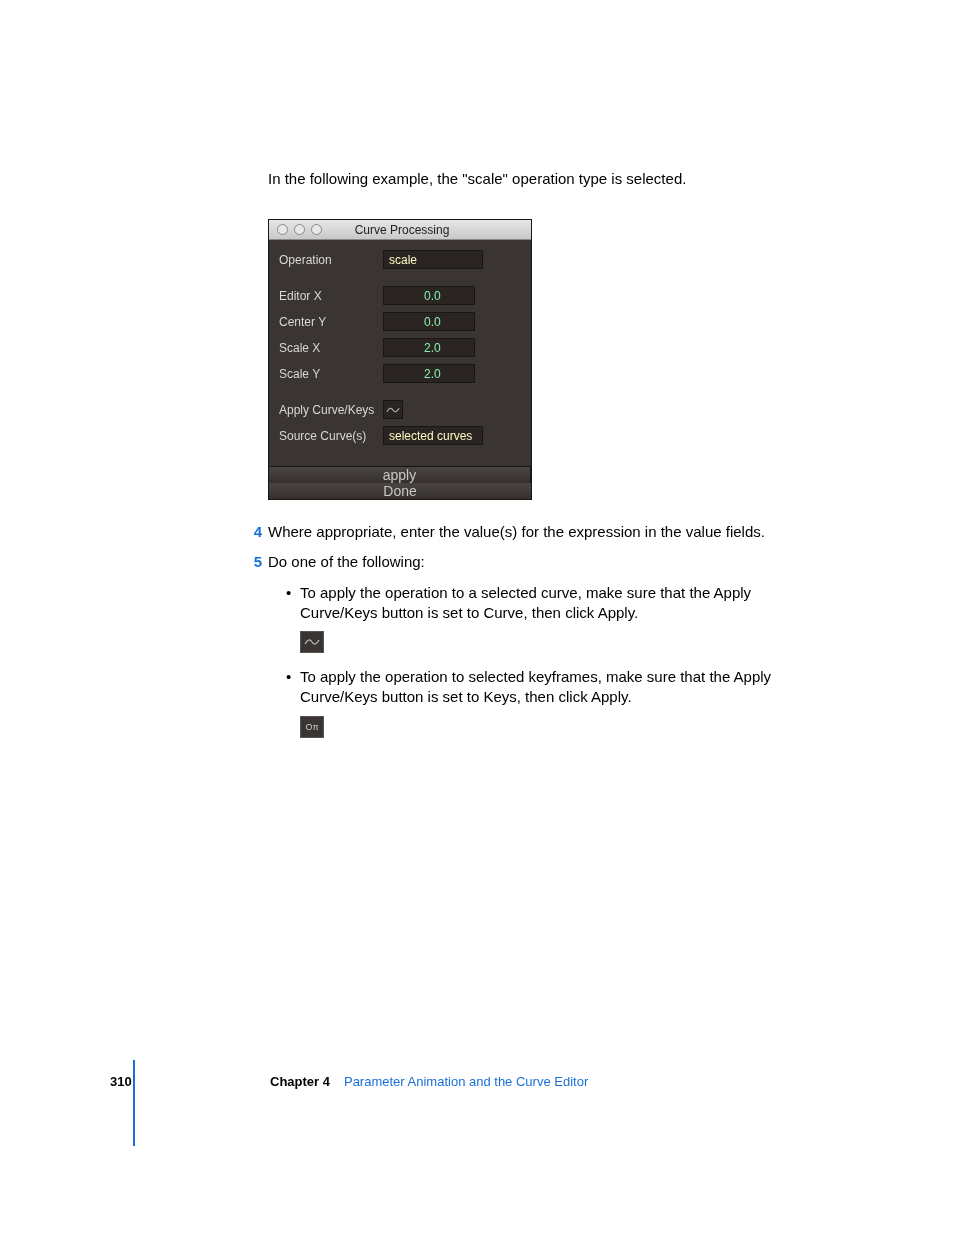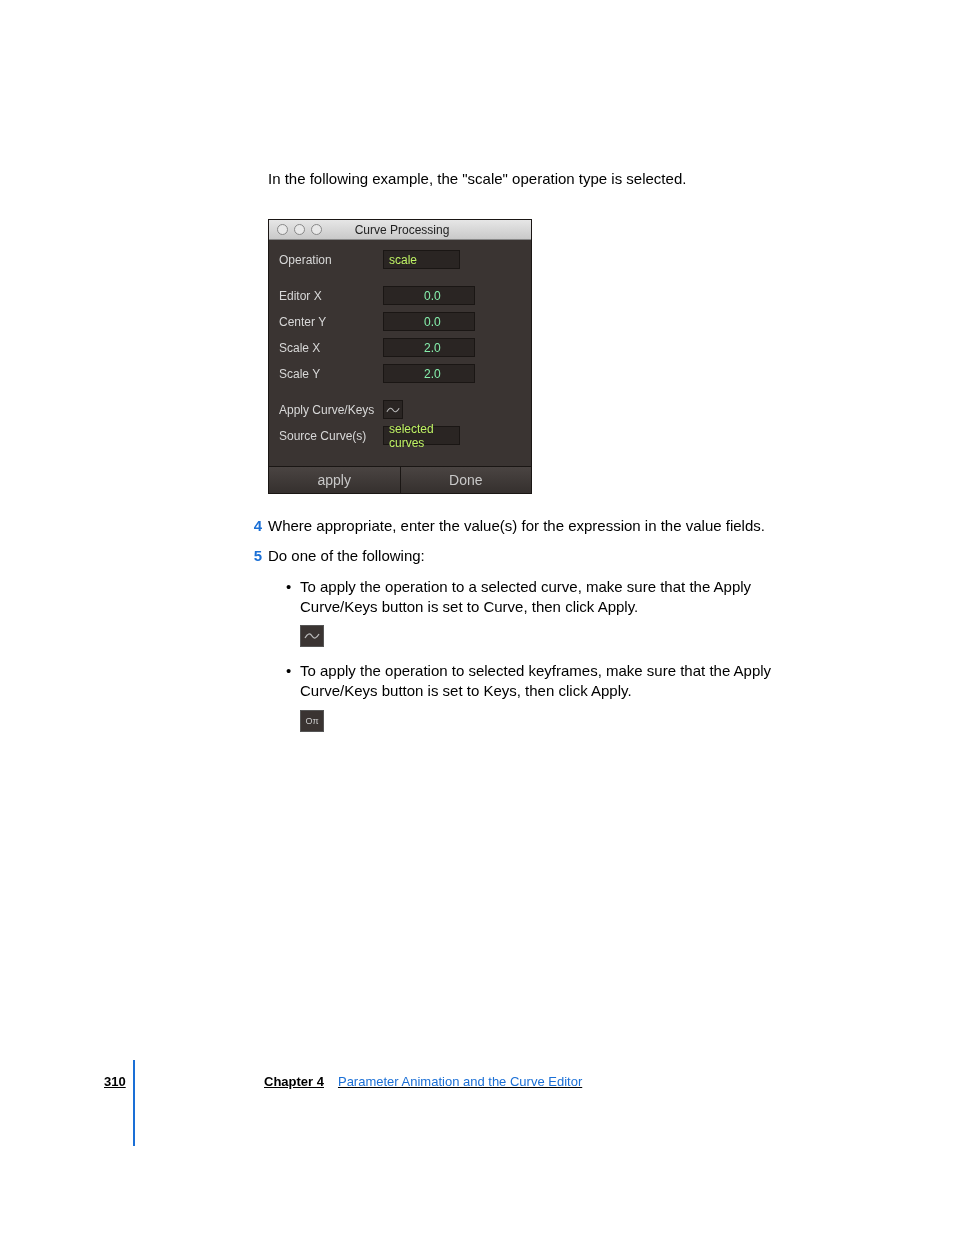--- a/index.html
+++ b/index.html
@@ -76,34 +76,35 @@
     border: 1px solid #1a1614;
     height: 19px;
     width: 92px;
     color: #9a9490;
     padding: 0 5px;
     font-size: 12px;
     display: flex;
     align-items: center;
   }
   .dfield.light { color: #86efac; padding-left: 40px; }
-  .dfield.sel { color: #bef264; width: 77px; }
+  .dfield.sel { color: #fef9c3; width: 100px; }
   .curve-toggle {
     width: 20px; height: 19px;
     background: #2a2523;
     border: 1px solid #1a1614;
     display: flex;
     align-items: center;
     justify-content: center;
   }
   .curve-toggle svg { width: 14px; height: 10px; }
   .spacer { height: 10px; }
   .dialog-footer {
     display: flex;
     border-top: 1px solid #1a1614;
+    flex-direction: column;
   }
   .dbtn {
     flex: 1;
     height: 26px;
     background: linear-gradient(to bottom, #4a4442, #35302e);
     color: #c8c8c8;
     display: flex;
     align-items: center;
     justify-content: center;
     font-size: 14px;
@@ -147,27 +148,26 @@
     justify-content: center;
     margin: 6px 0 14px 14px;
     font-size: 9px;
     color: #ccc;
     font-family: Arial, sans-serif;
   }
   .icon-chip svg { width: 16px; height: 10px; }
   
   .page-footer {
     position: absolute;
-    left: 104px;
+    left: 110px;
     top: 1074px;
     width: 740px;
     display: flex;
     align-items: flex-end;
     font-size: 13px;
-    text-decoration: underline;
   }
   .page-num {
     font-weight: bold;
     width: 160px;
   }
   .chapter-label { font-weight: bold; margin-right: 14px; }
   .chapter-title { color: #1a6fd6; }
   .left-rule {
     position: absolute;
     left: 133px;

